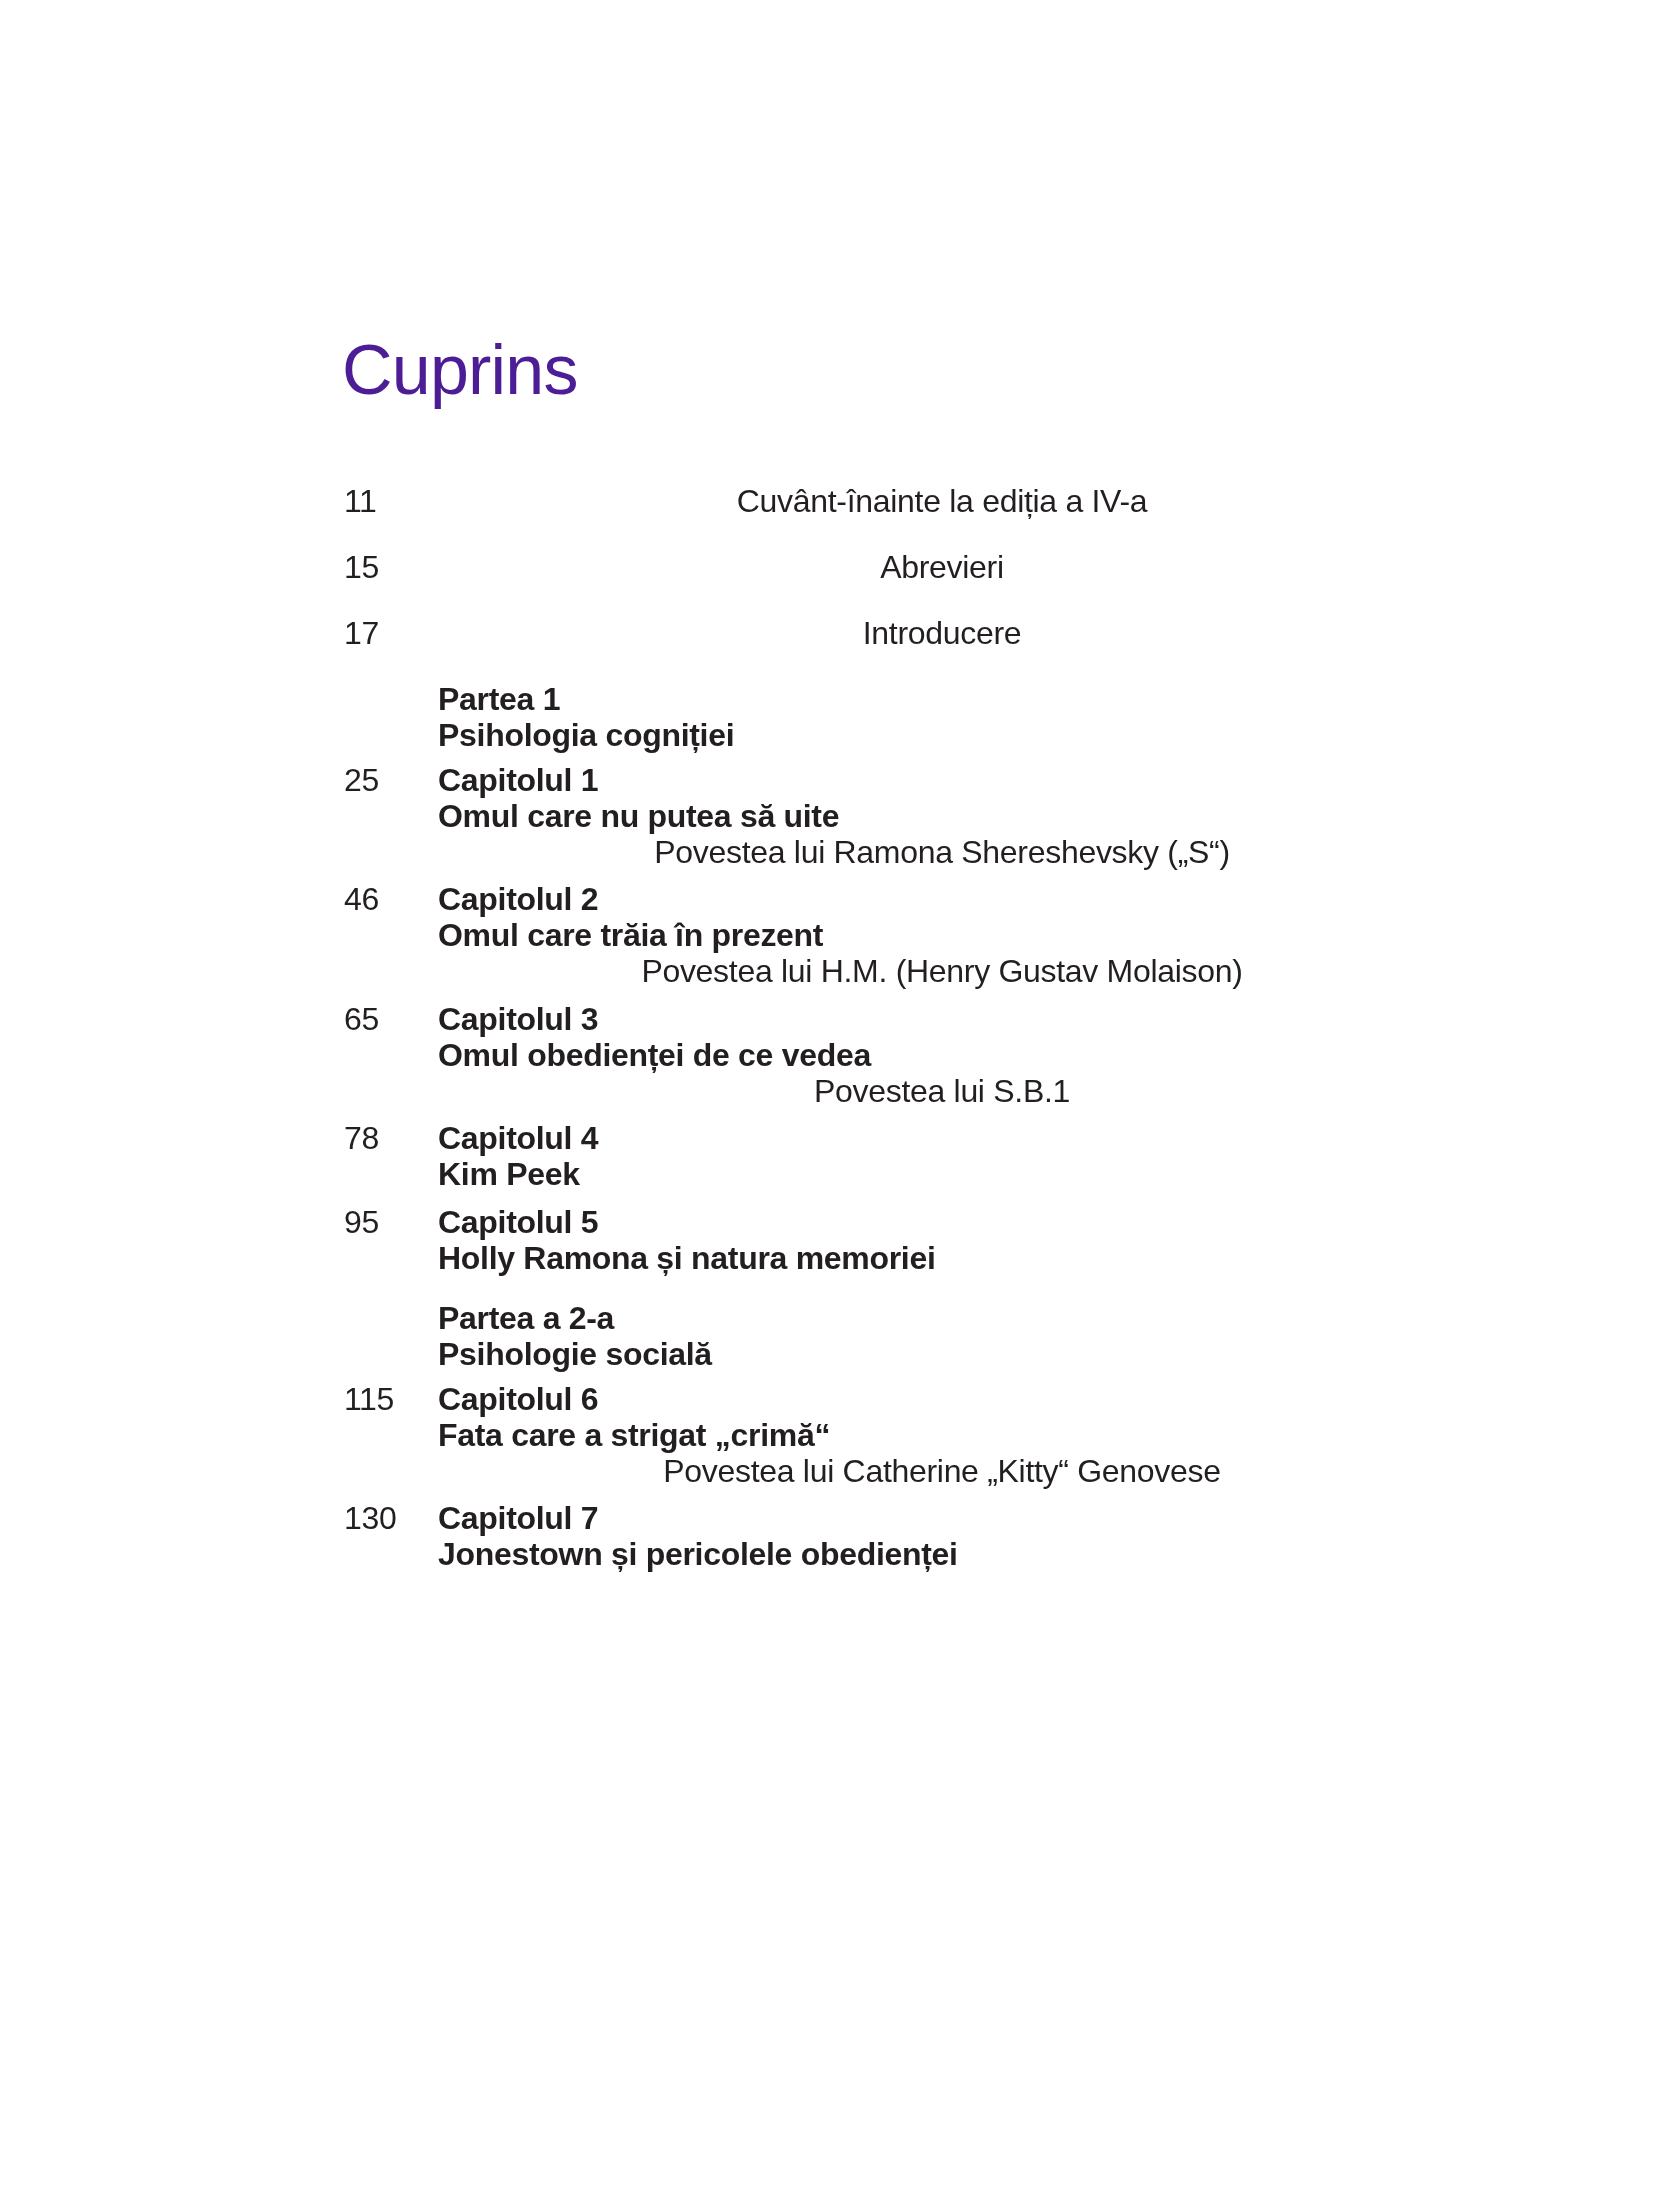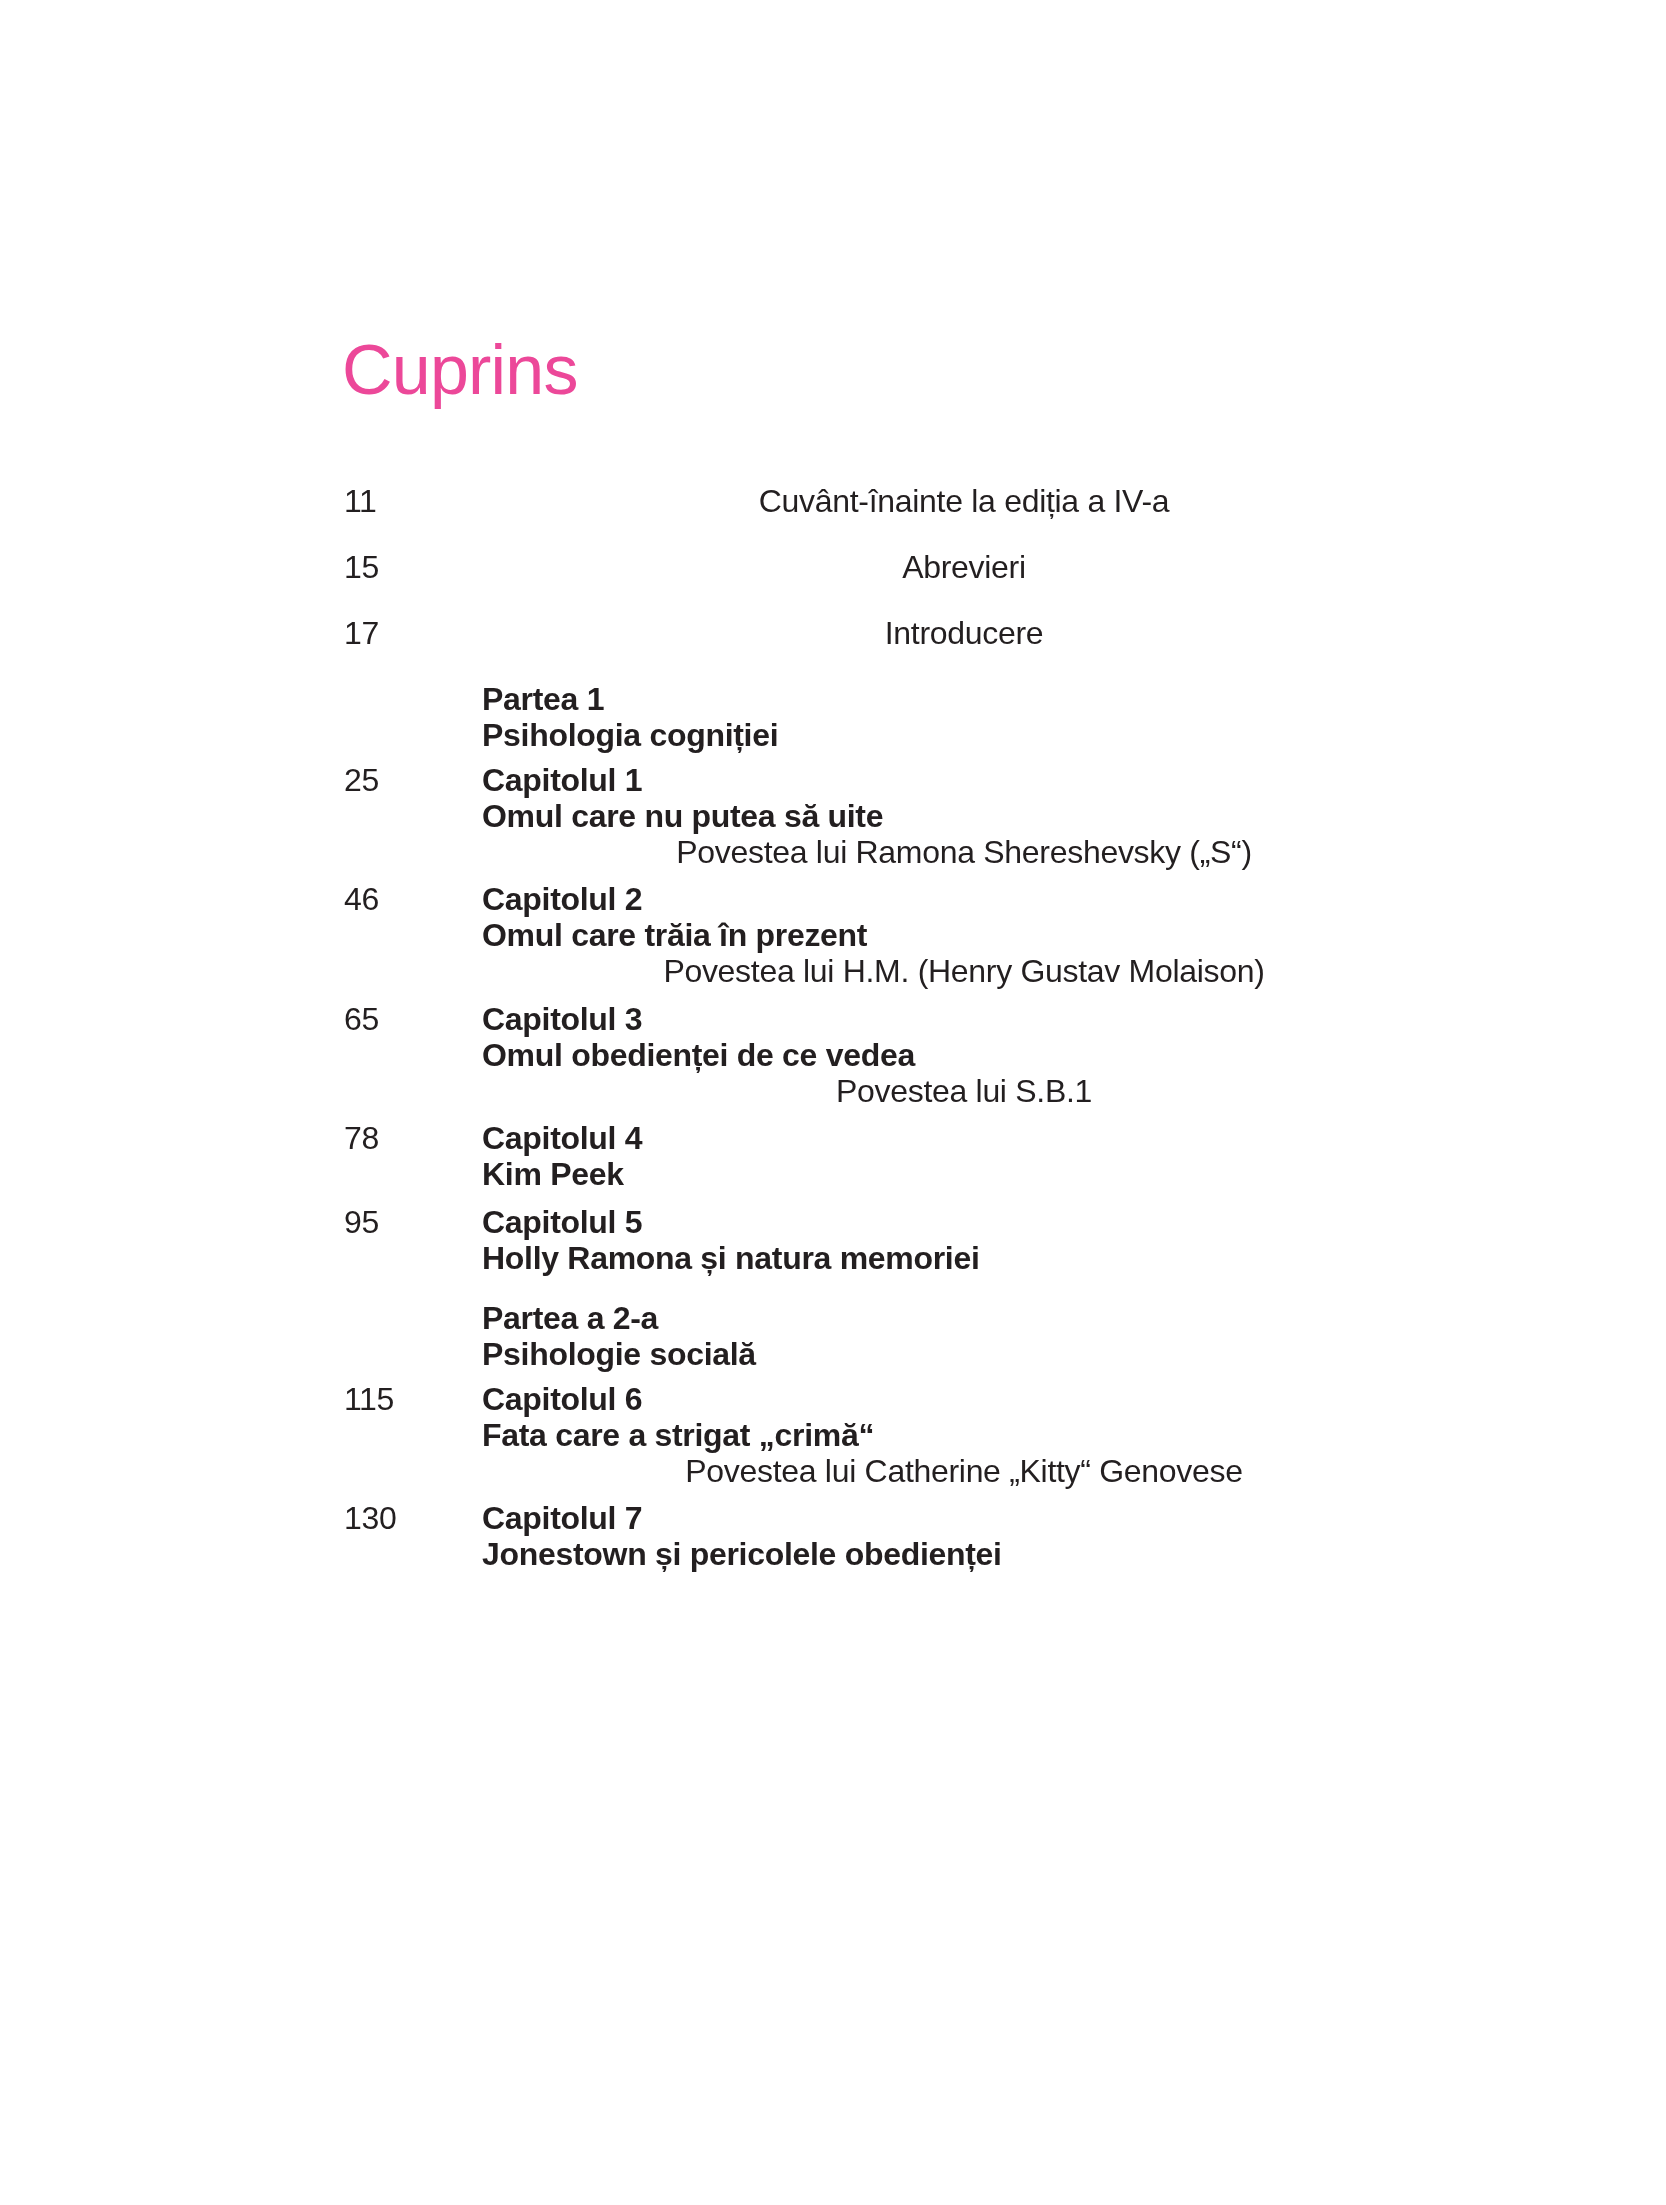--- a/index.html
+++ b/index.html
@@ -17,33 +17,32 @@
   }
   .page-title {
     position: absolute;
     left: 342px;
     top: 332px;
     margin: 0;
     font-size: 70px;
     line-height: 1.1;
     font-weight: 400;
     letter-spacing: -0.8px;
-    color: #ec4899;
+    color: #4c1d95;
   }
   .toc {
     position: absolute;
     left: 344px;
     top: 483px;
     width: 1102px;
   }
   .row {
     display: grid;
     grid-template-columns: 94px 1fr;
     margin-bottom: 11.4px;
-    gap: 44px;
   }
   .row.single {
     margin-bottom: 30px;
   }
   .row.part {
     margin-top: 24px;
     margin-bottom: 9px;
   }
   .num, .line {
     font-size: 32px;

